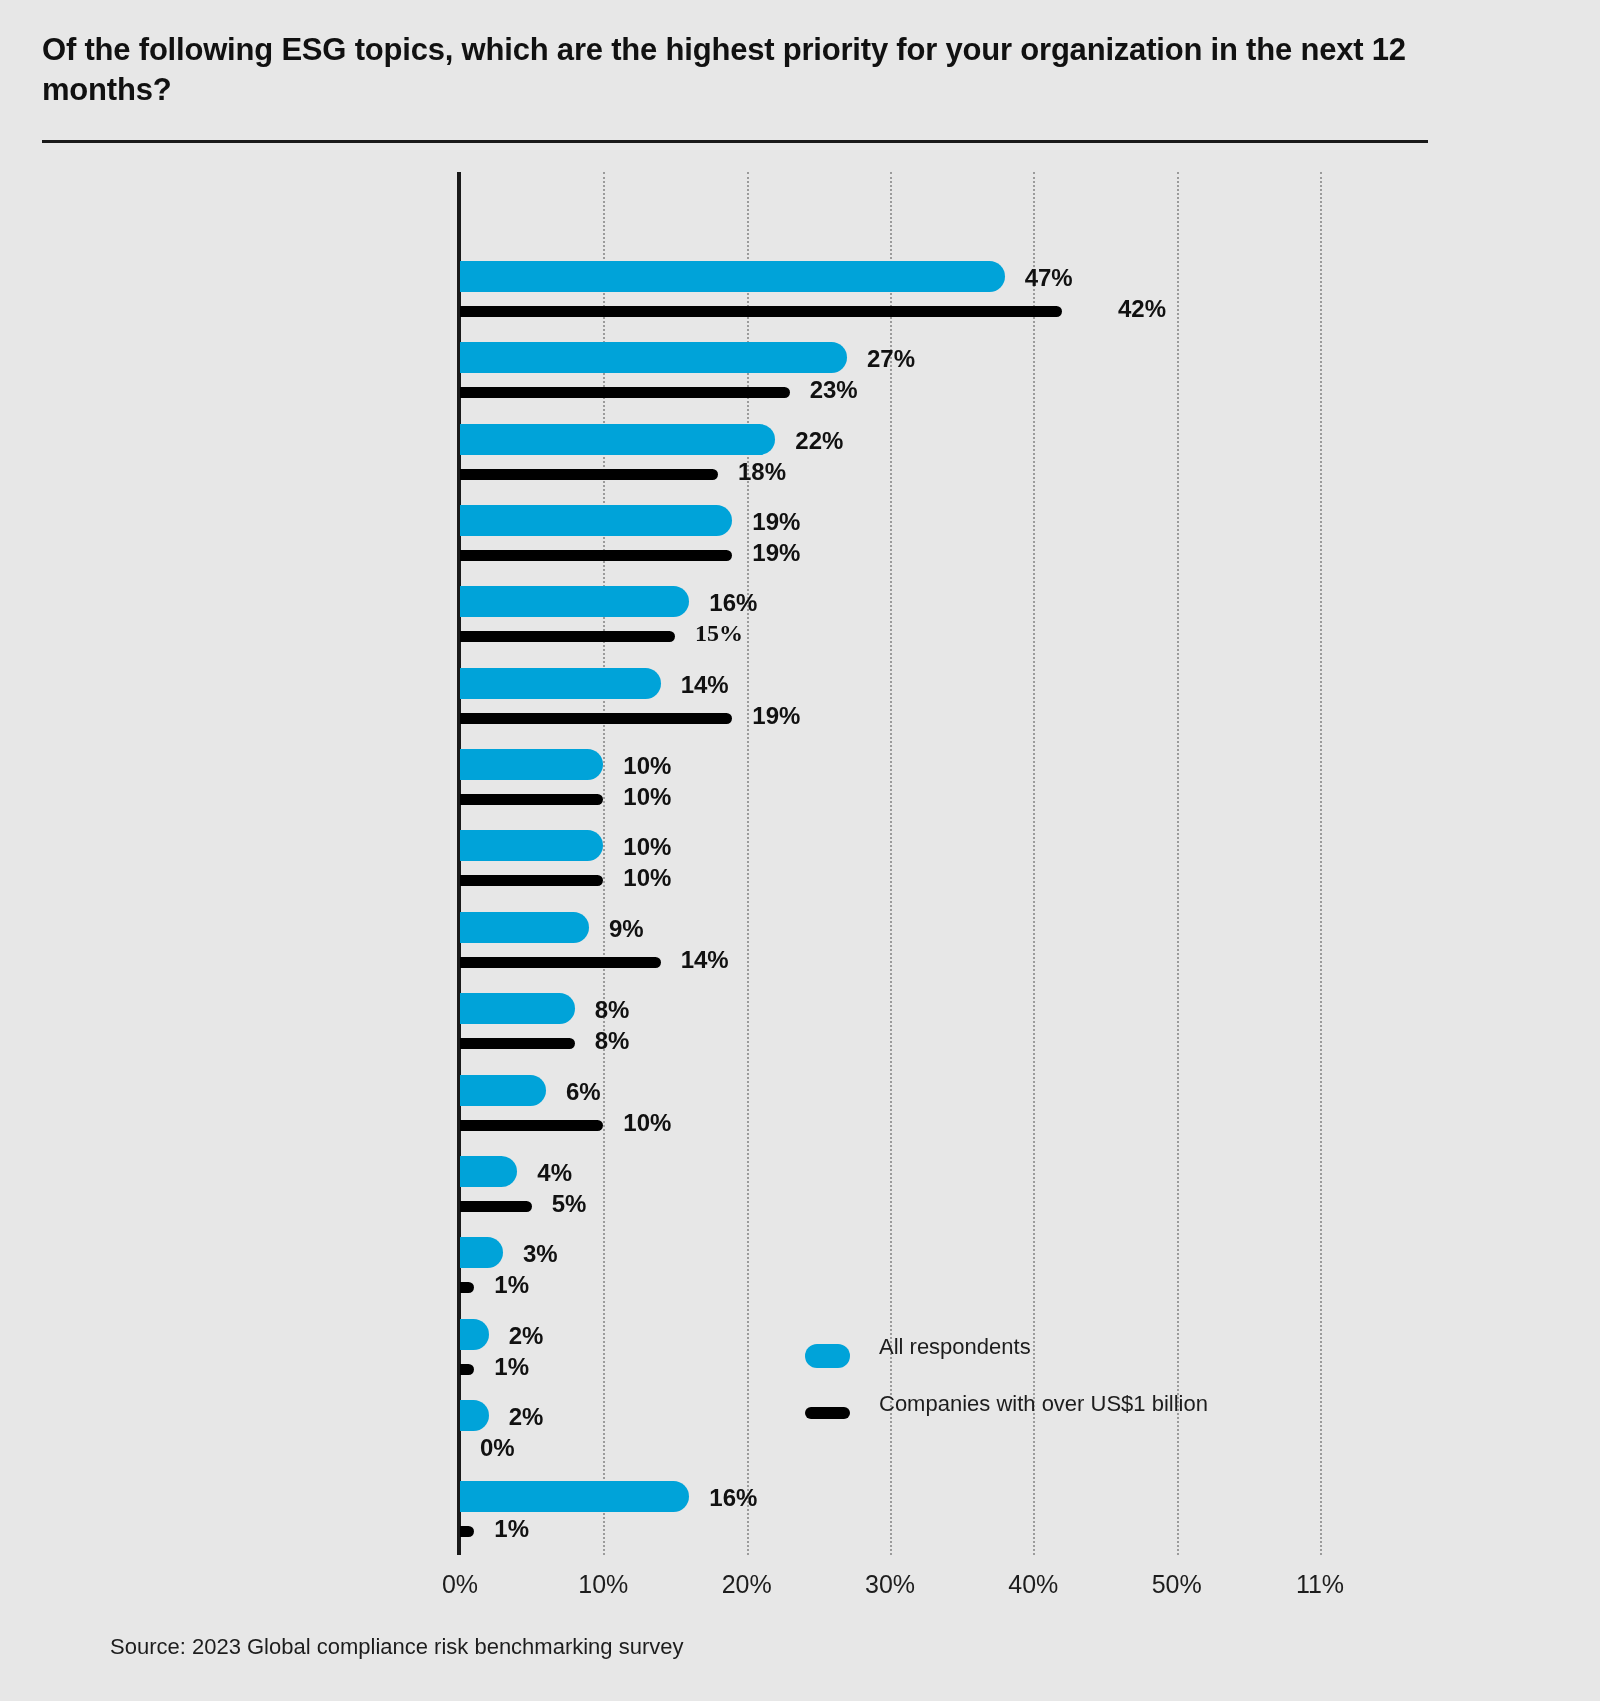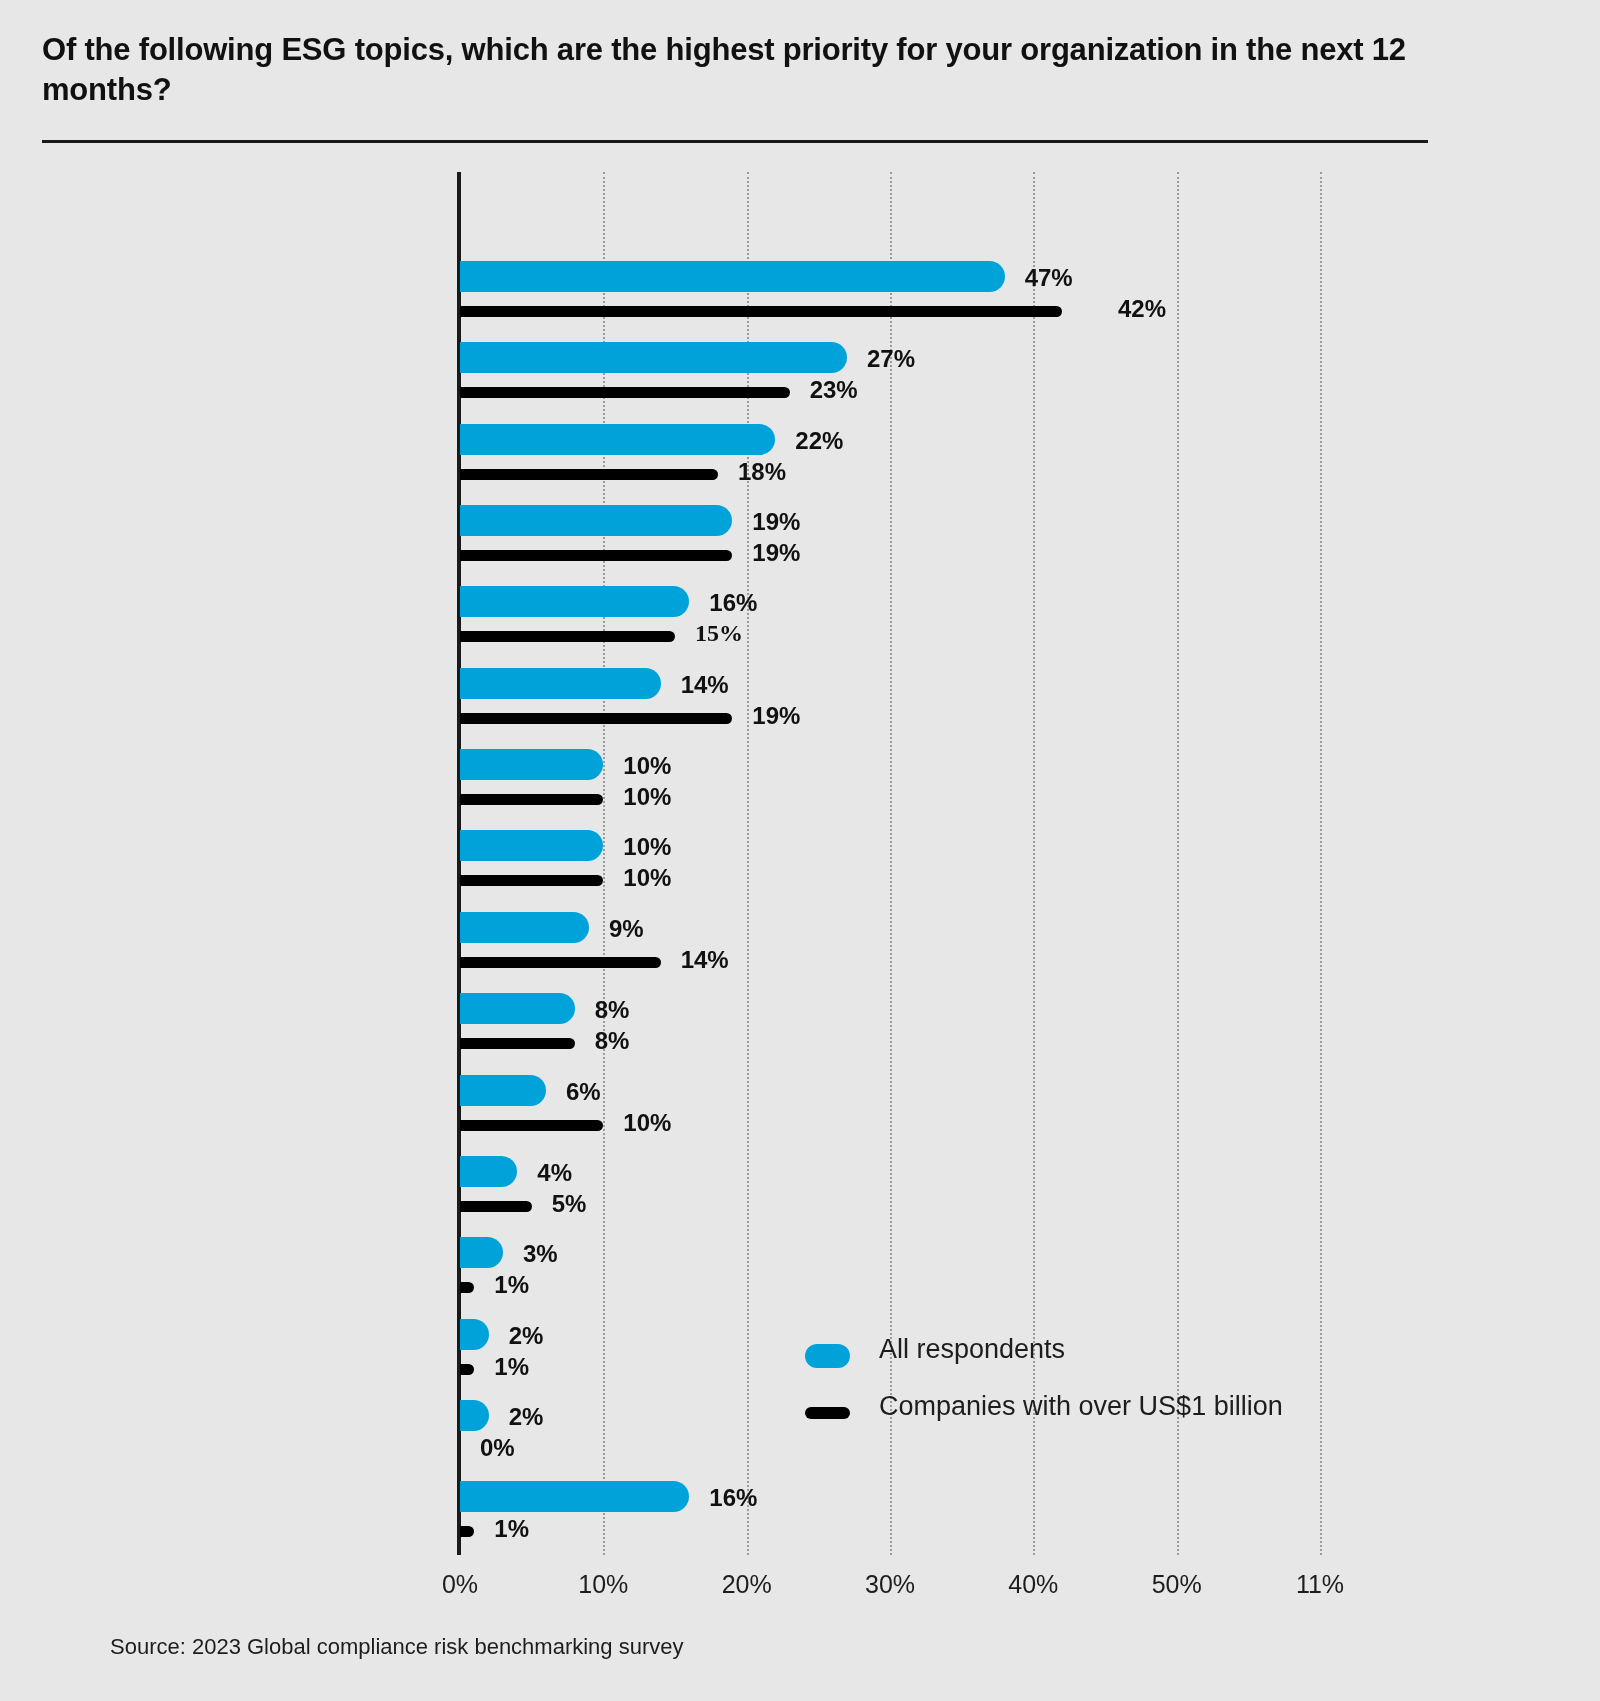--- a/index.html
+++ b/index.html
@@ -71,21 +71,21 @@
   .swatch-blue{
     position:absolute;left:0;top:12px;width:45px;height:24px;
     background:#00a3d9;border-radius:12px;
   }
   .swatch-black{
     position:absolute;left:0;top:18px;width:45px;height:12px;
     background:#000;border-radius:6px;
   }
   .legend-label{
     position:absolute;left:74px;top:2px;
-    font-size:27px;color:#1d1d1d;white-space:nowrap;
+    font-size:22px;color:#1d1d1d;white-space:nowrap;
   }
 
   
   .source{
     position:absolute;left:110px;top:1634px;
     font-size:22px;color:#1d1d1d;
   }
 </style>
 </head>
 <body>

